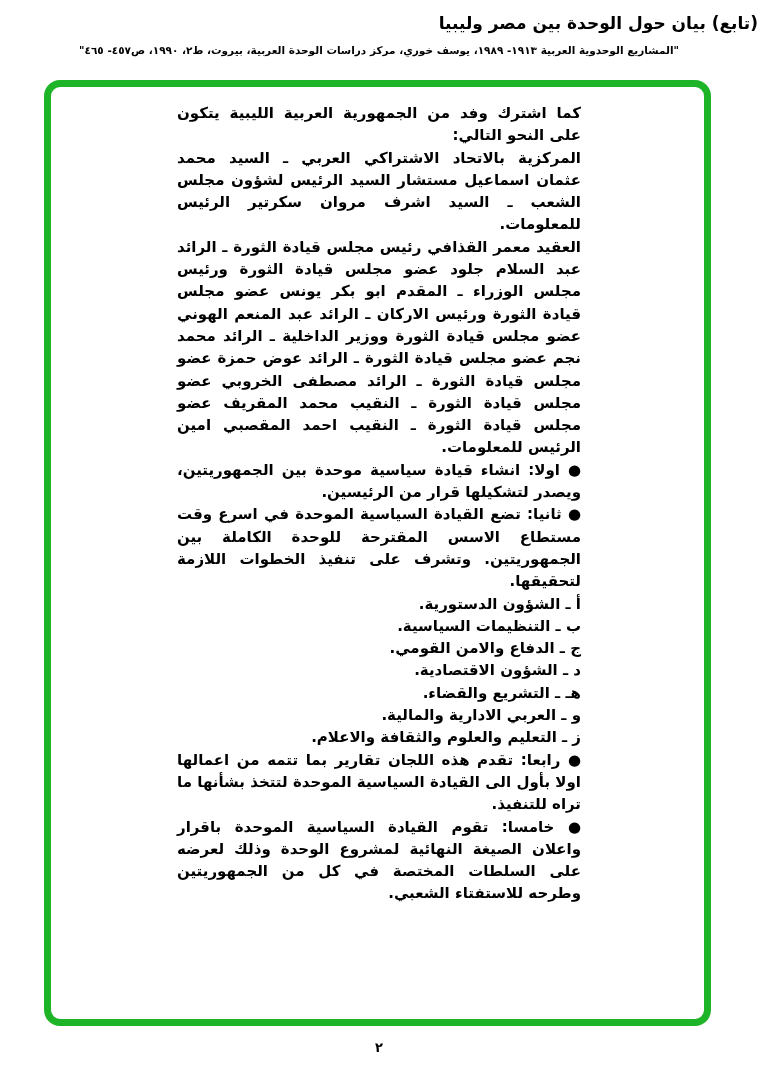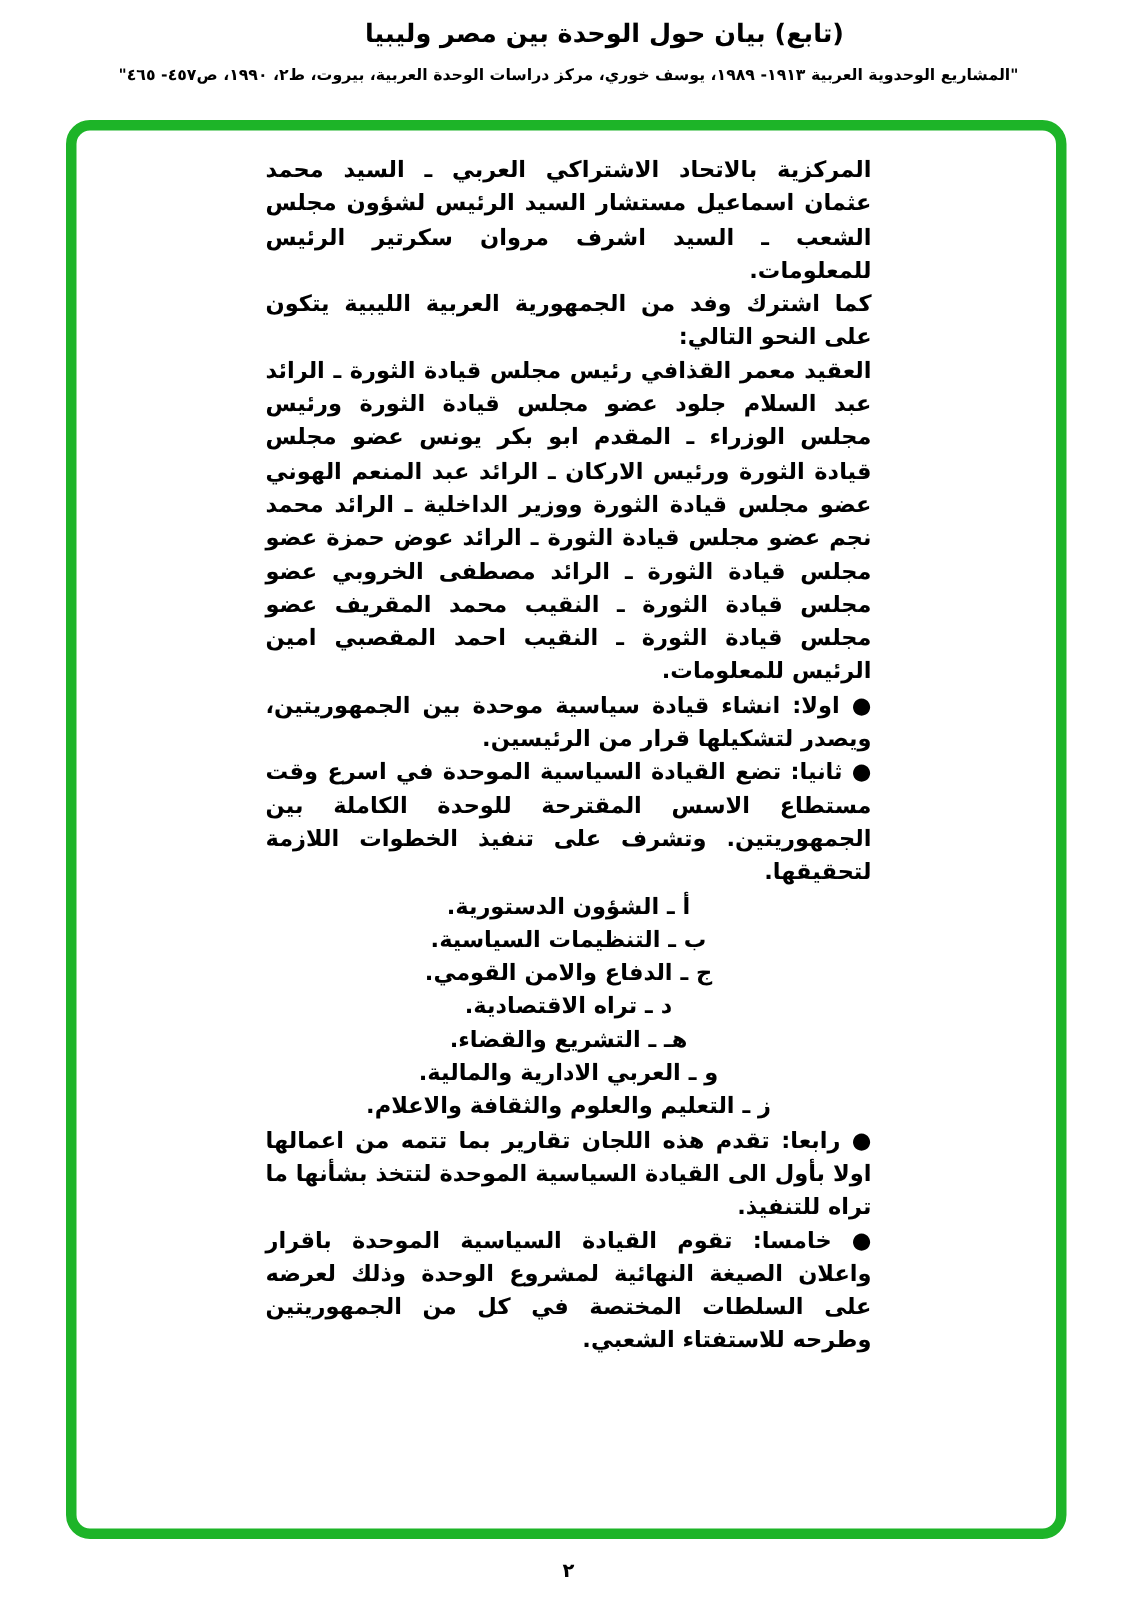--- a/index.html
+++ b/index.html
@@ -6,21 +6,21 @@
   html, body { background: #ffffff; }
   body {
     width: 758px; height: 1078px;
     position: relative;
     font-family: "DejaVu Sans", sans-serif;
     color: #000;
     overflow: hidden;
   }
   .page-title {
     position: absolute; top: 13px; left: 0; right: 0;
-    text-align: center; direction: rtl;
+    direction: rtl;
     font-size: 17px; font-weight: bold; padding-left: 48px;
   }
   .source-line {
     position: absolute; top: 44px; left: 0; right: 0;
     text-align: center; direction: rtl;
     font-size: 10.5px; font-weight: bold;
     letter-spacing: 0.1px;
   }
   .green-box {
     position: absolute;
@@ -35,45 +35,45 @@
     top: 102px; left: 50%;
     transform: translateX(-50%);
     width: 404px;
     direction: rtl;
     text-align: justify;
     font-size: 15px;
     line-height: 22.3px;
     font-weight: bold;
   }
   .content p { margin: 0; text-align: justify; }
-  .content .list-line { text-align: center; }
+  .content .list-line { text-align: right; }
   .page-number {
     position: absolute; top: 1040px; left: 0; right: 0;
     text-align: center;
     font-size: 13px; font-weight: bold;
   }
 </style>
 </head>
 <body>
 
 <div class="page-title">(تابع) بيان حول الوحدة بين مصر وليبيا</div>
 <div class="source-line">"المشاريع الوحدوية العربية ١٩١٣- ١٩٨٩، يوسف خوري، مركز دراسات الوحدة العربية، بيروت، ط٢، ١٩٩٠، ص٤٥٧- ٤٦٥"</div>
 
 <div class="green-box"></div>
 
 <div class="content">
+  <p>كما اشترك وفد من الجمهورية العربية الليبية يتكون على النحو التالي:</p>
   <p>المركزية بالاتحاد الاشتراكي العربي ـ السيد محمد عثمان اسماعيل مستشار السيد الرئيس لشؤون مجلس الشعب ـ السيد اشرف مروان سكرتير الرئيس للمعلومات.</p>
-  <p>كما اشترك وفد من الجمهورية العربية الليبية يتكون على النحو التالي:</p>
   <p>العقيد معمر القذافي رئيس مجلس قيادة الثورة ـ الرائد عبد السلام جلود عضو مجلس قيادة الثورة ورئيس مجلس الوزراء ـ المقدم ابو بكر يونس عضو مجلس قيادة الثورة ورئيس الاركان ـ الرائد عبد المنعم الهوني عضو مجلس قيادة الثورة ووزير الداخلية ـ الرائد محمد نجم عضو مجلس قيادة الثورة ـ الرائد عوض حمزة عضو مجلس قيادة الثورة ـ الرائد مصطفى الخروبي عضو مجلس قيادة الثورة ـ النقيب محمد المقريف عضو مجلس قيادة الثورة ـ النقيب احمد المقصبي امين الرئيس للمعلومات.</p>
   <p>● اولا: انشاء قيادة سياسية موحدة بين الجمهوريتين، ويصدر لتشكيلها قرار من الرئيسين.</p>
   <p>● ثانيا: تضع القيادة السياسية الموحدة في اسرع وقت مستطاع الاسس المقترحة للوحدة الكاملة بين الجمهوريتين. وتشرف على تنفيذ الخطوات اللازمة لتحقيقها.</p>
   <p class="list-line">أ ـ الشؤون الدستورية.</p>
   <p class="list-line">ب ـ التنظيمات السياسية.</p>
   <p class="list-line">ج ـ الدفاع والامن القومي.</p>
-  <p class="list-line">د ـ تراه الاقتصادية.</p>
+  <p class="list-line">د ـ الشؤون الاقتصادية.</p>
   <p class="list-line">هـ ـ التشريع والقضاء.</p>
   <p class="list-line">و ـ العربي الادارية والمالية.</p>
   <p class="list-line">ز ـ التعليم والعلوم والثقافة والاعلام.</p>
   <p>● رابعا: تقدم هذه اللجان تقارير بما تتمه من اعمالها اولا بأول الى القيادة السياسية الموحدة لتتخذ بشأنها ما تراه للتنفيذ.</p>
   <p>● خامسا: تقوم القيادة السياسية الموحدة باقرار واعلان الصيغة النهائية لمشروع الوحدة وذلك لعرضه على السلطات المختصة في كل من الجمهوريتين وطرحه للاستفتاء الشعبي.</p>
 
 </div>
 
 <div class="page-number">٢</div>
 

